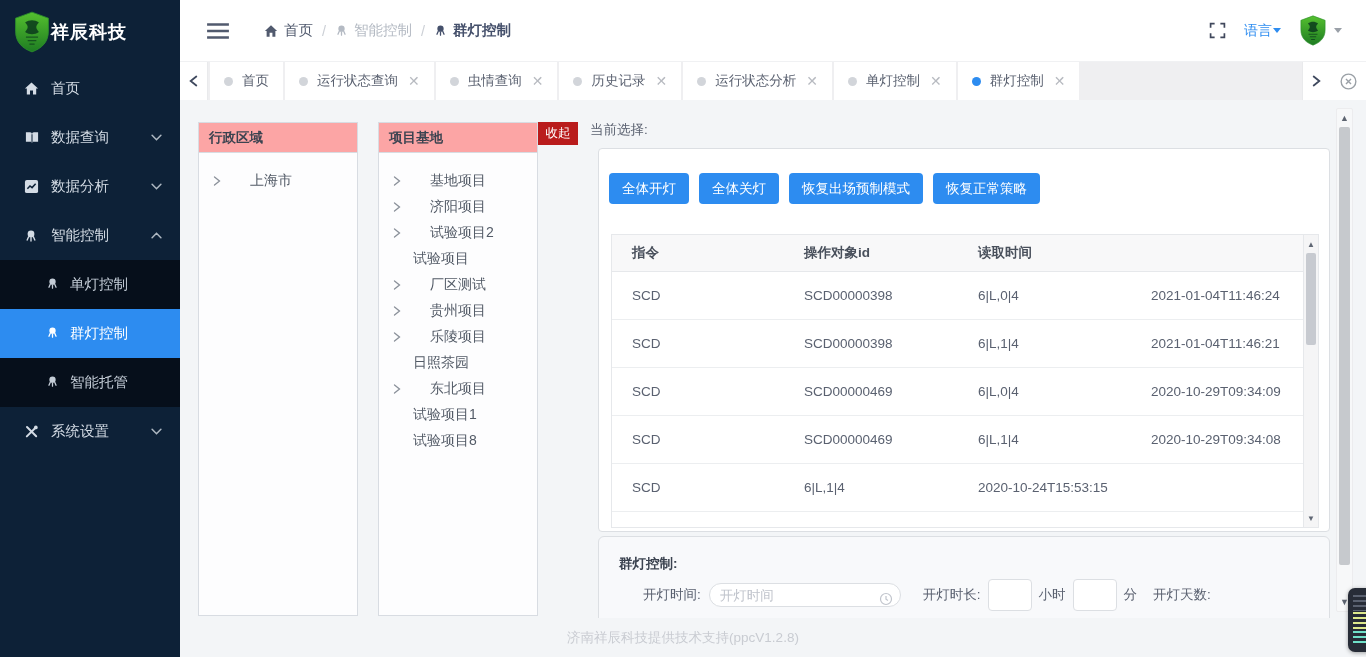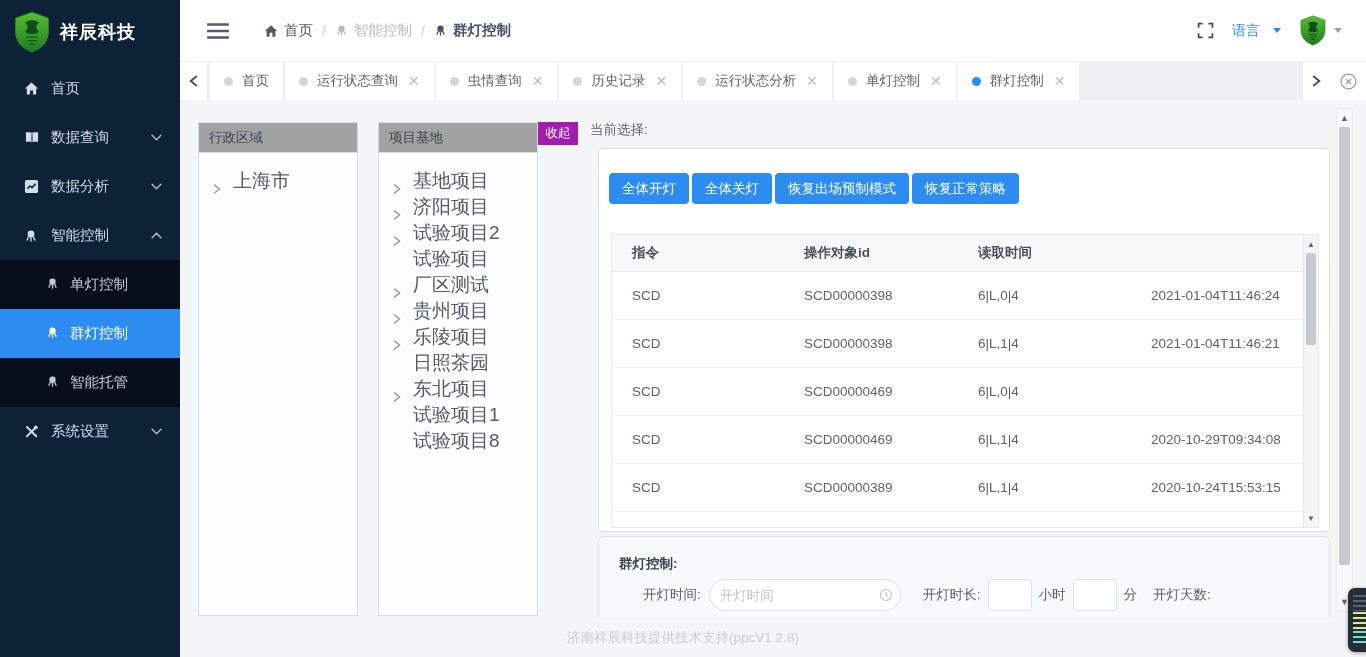--- a/index.html
+++ b/index.html
@@ -3,21 +3,21 @@
 <meta charset="utf-8">
 <style>
   * { box-sizing: border-box; margin: 0; padding: 0; }
   html,body { width:1366px; height:657px; overflow:hidden;
     font-family:"Liberation Sans","DejaVu Sans",sans-serif;
     background:#f3f5f7; color:#515a6e; }
 
   
   .sidebar { position:fixed; left:0; top:0; width:180px; height:657px;
     background:#0d2137; z-index:30; }
-  .logo { height:64px; display:flex; align-items:center; padding-left:13px; gap:9px; }
+  .logo { height:64px; display:flex; align-items:center; padding-left:13px; }
   .brand { color:#fff; font-size:18px; font-weight:bold; letter-spacing:1px; }
   .nav-item { height:49px; display:flex; align-items:center; gap:11px;
     color:#d4dce5; font-size:14.5px; padding:0 18px 0 24px; cursor:pointer; }
   .nav-item .mi { width:16px; height:16px; flex:0 0 16px; display:flex; align-items:center; }
   .nav-item .chev { margin-left:auto; color:#aeb8c2; display:flex; }
   .submenu { background:#060f1b; }
   .sub-item { height:49px; display:flex; align-items:center; gap:11px;
     color:#c3ccd6; font-size:14.5px; padding-left:46px; cursor:pointer; }
   .sub-item.active { background:#2d8cf0; color:#fff; }
 
@@ -25,21 +25,21 @@
   .topbar { position:fixed; left:180px; top:0; width:1186px; height:62px;
     background:#fff; display:flex; align-items:center; padding:0 24px 0 26px;
     border-bottom:1px solid #f0f1f3; z-index:20; }
   .burger { margin-right:34px; cursor:pointer; display:flex; }
   .crumbs { display:flex; align-items:center; gap:9px; font-size:14.5px; }
   .crumb { display:flex; align-items:center; gap:6px; cursor:pointer; }
   .crumb.dim { color:#b4bac3; }
   .crumb.cur { color:#45506b; font-weight:bold; cursor:default; }
   .crumb-sep { color:#ccd0d6; }
   .top-right { margin-left:auto; display:flex; align-items:center; gap:18px; }
-  .lang { color:#2d8cf0; font-size:14px; display:flex; align-items:center; gap:13px; cursor:pointer; }
+  .lang { color:#2d8cf0; font-size:14px; display:flex; align-items:center; gap:1px; cursor:pointer; }
   .caret { width:0; height:0; border-left:4.5px solid transparent;
     border-right:4.5px solid transparent; border-top:5px solid #2d8cf0; }
   .caret.gray { border-top-color:#9aa0a8; }
   .avatar-wrap { display:flex; align-items:center; gap:7px; cursor:pointer; }
 
   
   .tabbar { position:fixed; left:180px; top:62px; width:1186px; height:38px;
     display:flex; z-index:19; background:#fff; }
   .tab-scroll-btn { width:28px; background:#fff; display:flex; align-items:center;
     justify-content:center; color:#55607a; cursor:pointer; flex:0 0 28px;
@@ -54,37 +54,37 @@
   .closeall { width:36px; display:flex; align-items:center; justify-content:center;
     background:#fff; cursor:pointer; flex:0 0 36px; }
 
   
   .content { position:fixed; left:180px; top:100px; width:1186px; height:518px;
     background:#f3f5f7; overflow:hidden; z-index:10; }
   .panel { position:absolute; top:22px; width:160px; height:494px;
     background:#fdfdfe; border:1px solid #d8dce2; }
   .panel.region { left:18px; }
   .panel.projects { left:198px; }
-  .panel-head { height:30px; background:#a3a3a3; display:flex; align-items:center;
-    padding-left:10px; font-size:13.5px; font-weight:normal; color:#3b4350;
+  .panel-head { height:30px; background:#fca5a5; display:flex; align-items:center;
+    padding-left:10px; font-size:13.5px; font-weight:bold; color:#3b4350;
     border-bottom:1px solid #d8dce2; }
   .tree { padding-top:15px; }
-  .tree-item { height:26px; display:flex; align-items:flex-end; font-size:19px;
-    color:#525a66; cursor:pointer; padding-left:14px; }
+  .tree-item { height:26px; display:flex; align-items:center; font-size:14px;
+    color:#525a66; cursor:pointer; padding-left:14px;gap:17px; }
   .tree-item .tchev { width:12px; margin-right:8px; color:#8a9099; display:flex; }
   .tree-item.leaf { padding-left:34px; }
   .collapse-btn { position:absolute; left:358px; top:22px; width:40px; height:23px;
-    background:#a21caf; color:#fff; border:none; font-size:12.5px; cursor:pointer;
+    background:#b91c1c; color:#fff; border:none; font-size:12.5px; cursor:pointer;
     font-family:inherit; }
 
   .work { position:absolute; left:410px; top:0; width:742px; height:518px; }
   .sel-label { position:absolute; left:0; top:21px; font-size:13.5px; color:#5a6170; }
   .control-box { position:absolute; left:8px; top:48px; width:732px; height:384px;
     background:#fff; border:1px solid #dcdfe3; border-radius:4px; }
-  .btn-row { position:absolute; left:10px; top:24px; display:flex; gap:3px; }
+  .btn-row { position:absolute; left:10px; top:24px; display:flex; gap:10px; }
   .blue-btn { background:#2d8cf0; color:#fff; border:none; border-radius:4px;
     height:31px; padding:0 13px; font-size:13.5px; cursor:pointer; font-family:inherit; }
 
   .tablewrap { position:absolute; left:12px; top:85px; width:708px; height:294px;
     border:1px solid #e6e8eb; background:#fff; overflow:hidden; }
   .thead, .trow { display:grid; grid-template-columns:172px 174px 173px 1fr; }
   .thead { height:37px; background:#f8f8f9; border-bottom:1px solid #e6e8eb; }
   .thead > div { display:flex; align-items:center; padding-left:20px;
     font-size:13.5px; font-weight:bold; color:#49505c; }
   .trow { height:48px; border-bottom:1px solid #eceef0; }
@@ -100,21 +100,21 @@
     border-radius:2px; cursor:pointer; }
   .tbl-thumb { top:18px; height:92px; }
 
   .time-box { position:absolute; left:8px; top:436px; width:732px; height:200px;
     background:#f8f9fb; border:1px solid #dcdfe3; border-radius:6px; }
   .time-title { position:absolute; left:20px; top:18px; font-size:13.5px;
     font-weight:bold; color:#3b4350; }
   .time-row { position:absolute; left:20px; top:42px; display:flex;
     align-items:center; font-size:13.5px; color:#5a6170;margin-left:24px; }
   .time-input-wrap { position:relative; margin-left:8px; }
-  .time-input { width:192px; height:32px; border:1px solid #dcdfe3; border-radius:16px;
+  .time-input { width:192px; height:24px; border:1px solid #dcdfe3; border-radius:16px;
     padding:0 28px 0 10px; font-size:13.5px; color:#515a6e; font-family:inherit;
     background:#fff; outline:none; }
   .time-input::placeholder { color:#c0c4cc; }
   .clock { position:absolute; right:8px; top:9px; }
   .small-input { width:44px; height:32px; border:1px solid #dcdfe3; border-radius:4px;
     margin:0 7px; font-size:13.5px; padding:0 6px; background:#fff; outline:none; font-family:inherit; }
 
   .content-vsb { position:absolute; left:1156px; top:8px; width:17px; height:504px;
     background:#f7f8f9; border:1px solid #ececee; border-radius:2px; }
   .content-vsb .arr { position:absolute; left:0; width:15px; height:16px; color:#5d6470;
@@ -474,30 +474,30 @@
         <div class="trow">
           <div>SCD</div>
           <div>SCD00000398</div>
           <div>6|L,1|4</div>
           <div>2021-01-04T11:46:21</div>
         </div>
         <div class="trow">
           <div>SCD</div>
           <div>SCD00000469</div>
           <div>6|L,0|4</div>
+          <div>2020-10-29T09:34:09</div>
         </div>
         <div class="trow">
           <div>SCD</div>
           <div>SCD00000469</div>
           <div>6|L,1|4</div>
           <div>2020-10-29T09:34:08</div>
         </div>
         <div class="trow">
           <div>SCD</div>
-          <div>SCD00000389</div>
           <div>6|L,1|4</div>
           <div>2020-10-24T15:53:15</div>
         </div>
         <div class="trow partial">
             <div></div>
             <div></div>
             <div></div>
             <div></div>
           </div>
         <div class="vsb">

